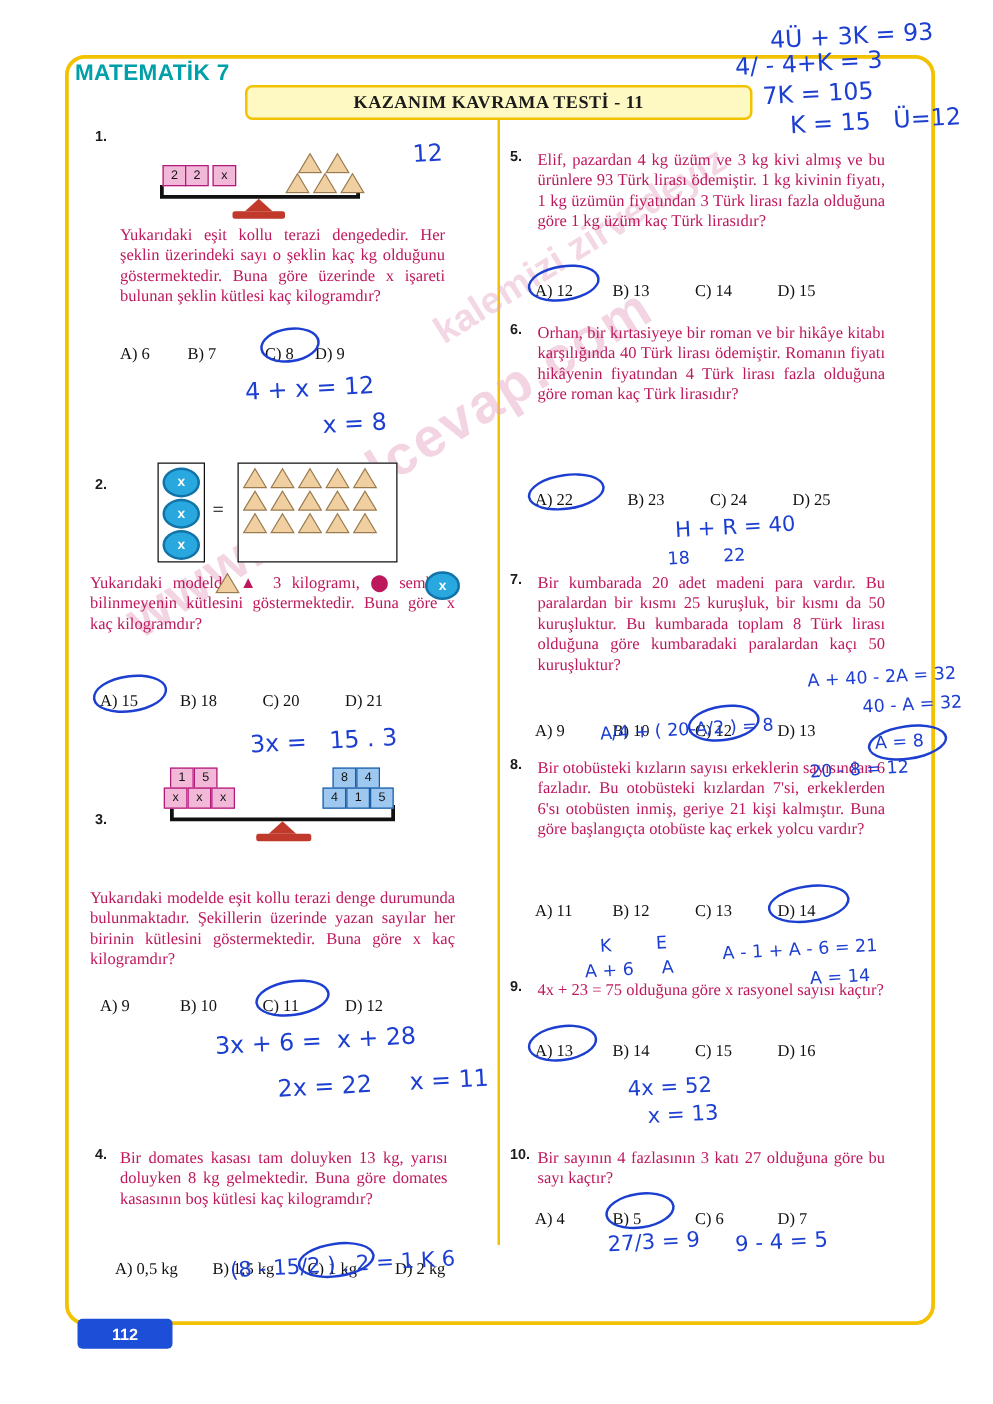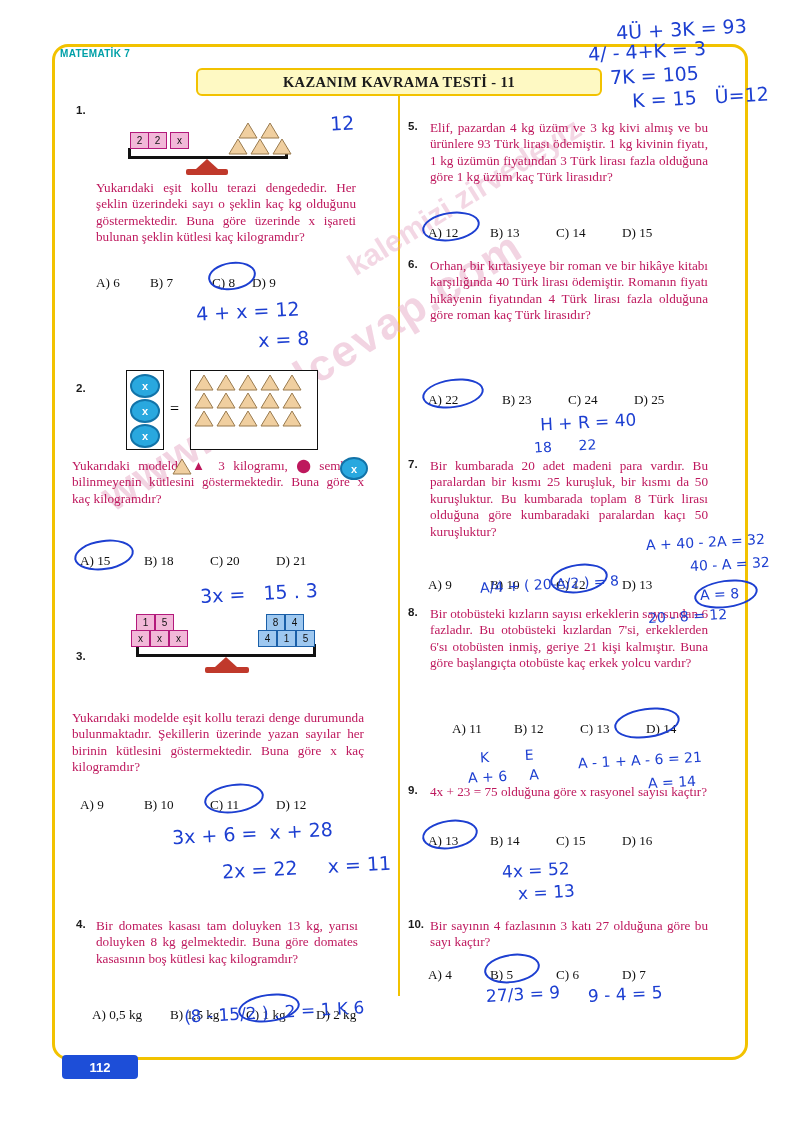--- a/index.html
+++ b/index.html
@@ -15,21 +15,21 @@
   }
   
   .frame{
     position:absolute;left:52px;top:44px;width:690px;height:1010px;
     border:3px solid #f2c200;border-radius:16px;
     background:#fff;
   }
   .subject{
     position:absolute;left:60px;top:48px;
     font-family:"Liberation Sans", sans-serif;
-    font-weight:bold;font-size:10px;color:#00a0a8;
+    font-weight:bold;font-size:18px;color:#00a0a8;
     letter-spacing:.3px;
   }
   .titlebar{
     position:absolute;left:196px;top:68px;width:402px;height:24px;
     background:#fef9c3;border:2px solid #f2c200;border-radius:6px;
     display:flex;align-items:center;justify-content:center;
   }
   .titlebar span{
     font-family:"Liberation Serif", serif;
     font-weight:bold;font-size:14.5px;color:#1b1b1b;letter-spacing:.4px;
@@ -319,21 +319,21 @@
     <div class="opt" style="width:66px;">B) 10</div>
     <div class="opt" style="width:66px;">C) 12</div>
     <div class="opt" style="width:60px;">D) 13</div>
   </div>
   <div class="ell" style="left:550px;top:564px;width:54px;height:25px;"></div>
 
   <div class="q" style="left:408px;top:606px;width:310px;">
     <div class="qnum">8.</div>
   </div>
   <div class="qtext" style="position:absolute;left:430px;top:606px;width:278px;">Bir otobüsteki kızların sayısı erkeklerin sayısından 6 fazladır. Bu otobüsteki kızlardan 7'si, erkeklerden 6'sı otobüsten inmiş, geriye 21 kişi kalmıştır. Buna göre başlangıçta otobüste kaç erkek yolcu vardır?</div>
-  <div class="opts" style="position:absolute;left:452px;top:714px;width:290px;">
+  <div class="opts" style="position:absolute;left:428px;top:714px;width:290px;">
     <div class="opt" style="width:62px;">A) 11</div>
     <div class="opt" style="width:66px;">B) 12</div>
     <div class="opt" style="width:66px;">C) 13</div>
     <div class="opt" style="width:60px;">D) 14</div>
   </div>
   <div class="ell" style="left:614px;top:708px;width:62px;height:26px;"></div>
 
   <div class="q" style="left:408px;top:784px;width:310px;">
     <div class="qnum">9.</div>
   </div>

